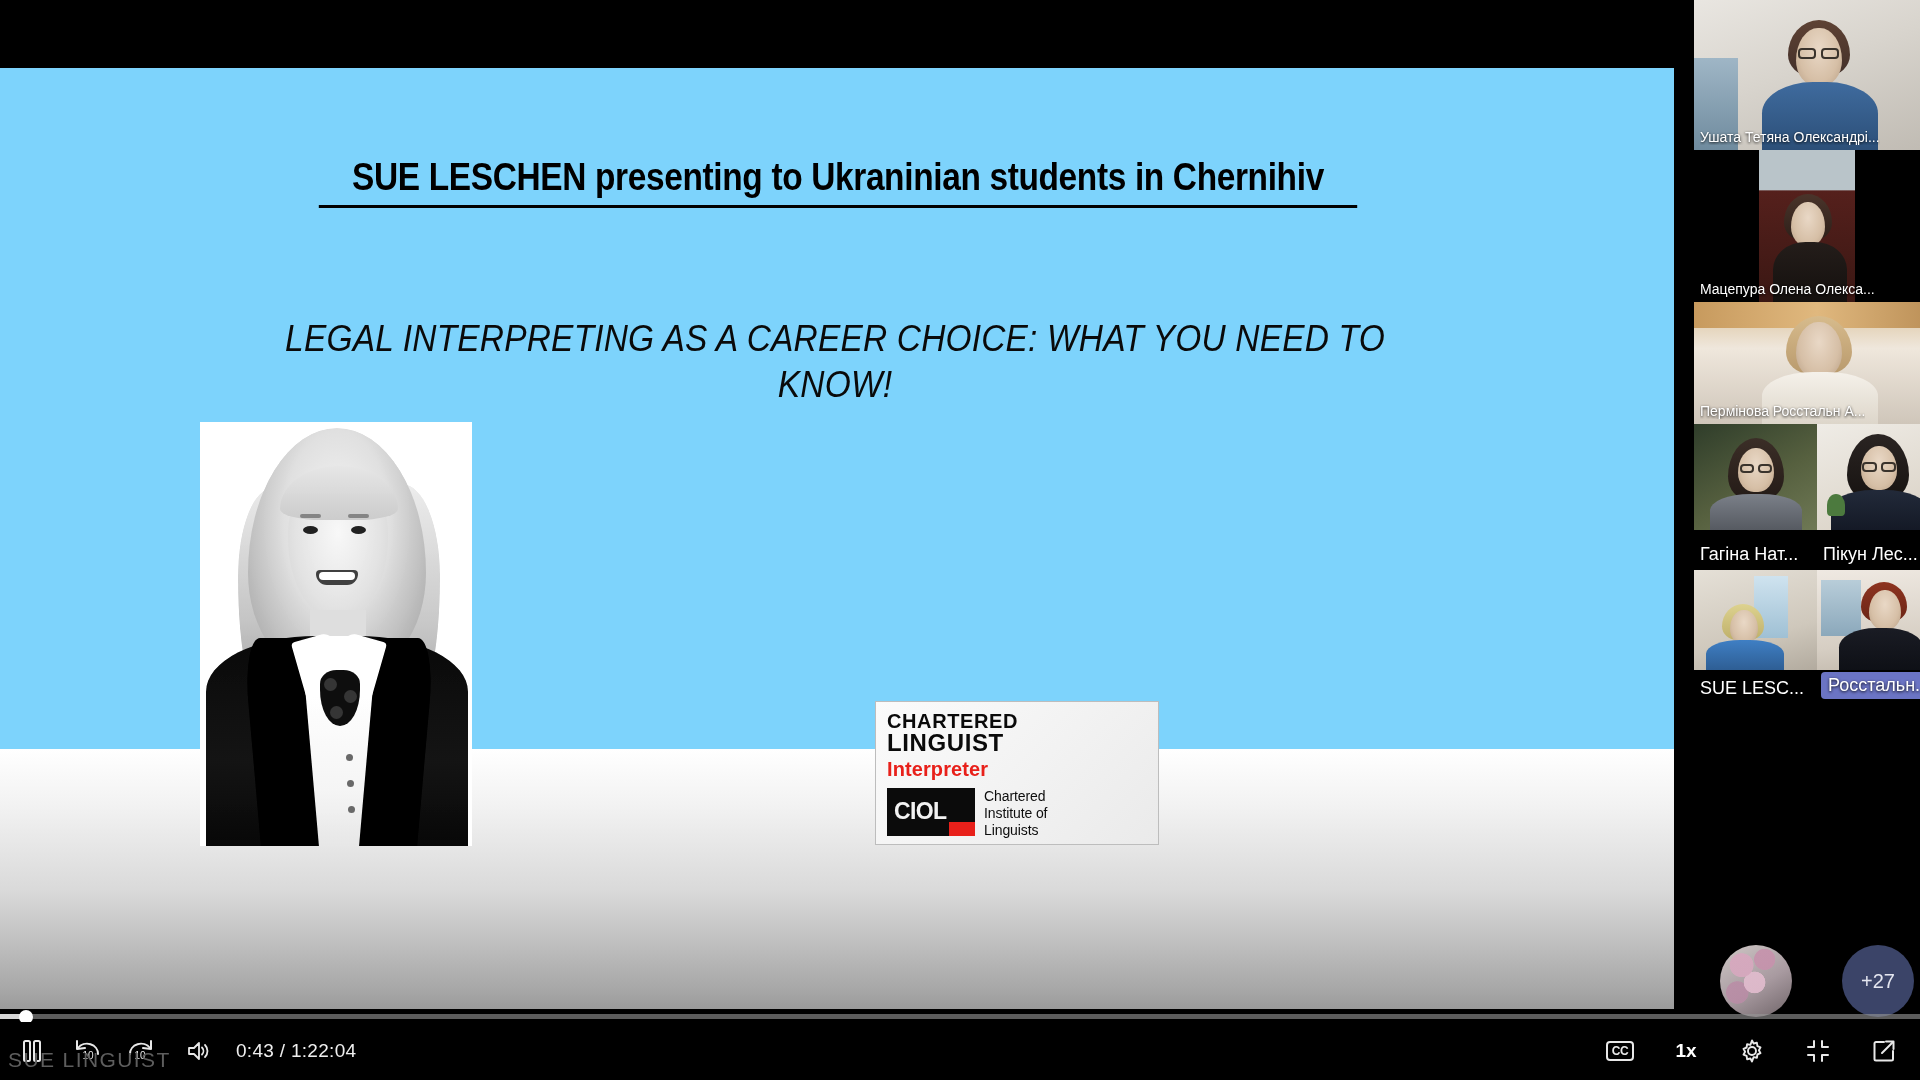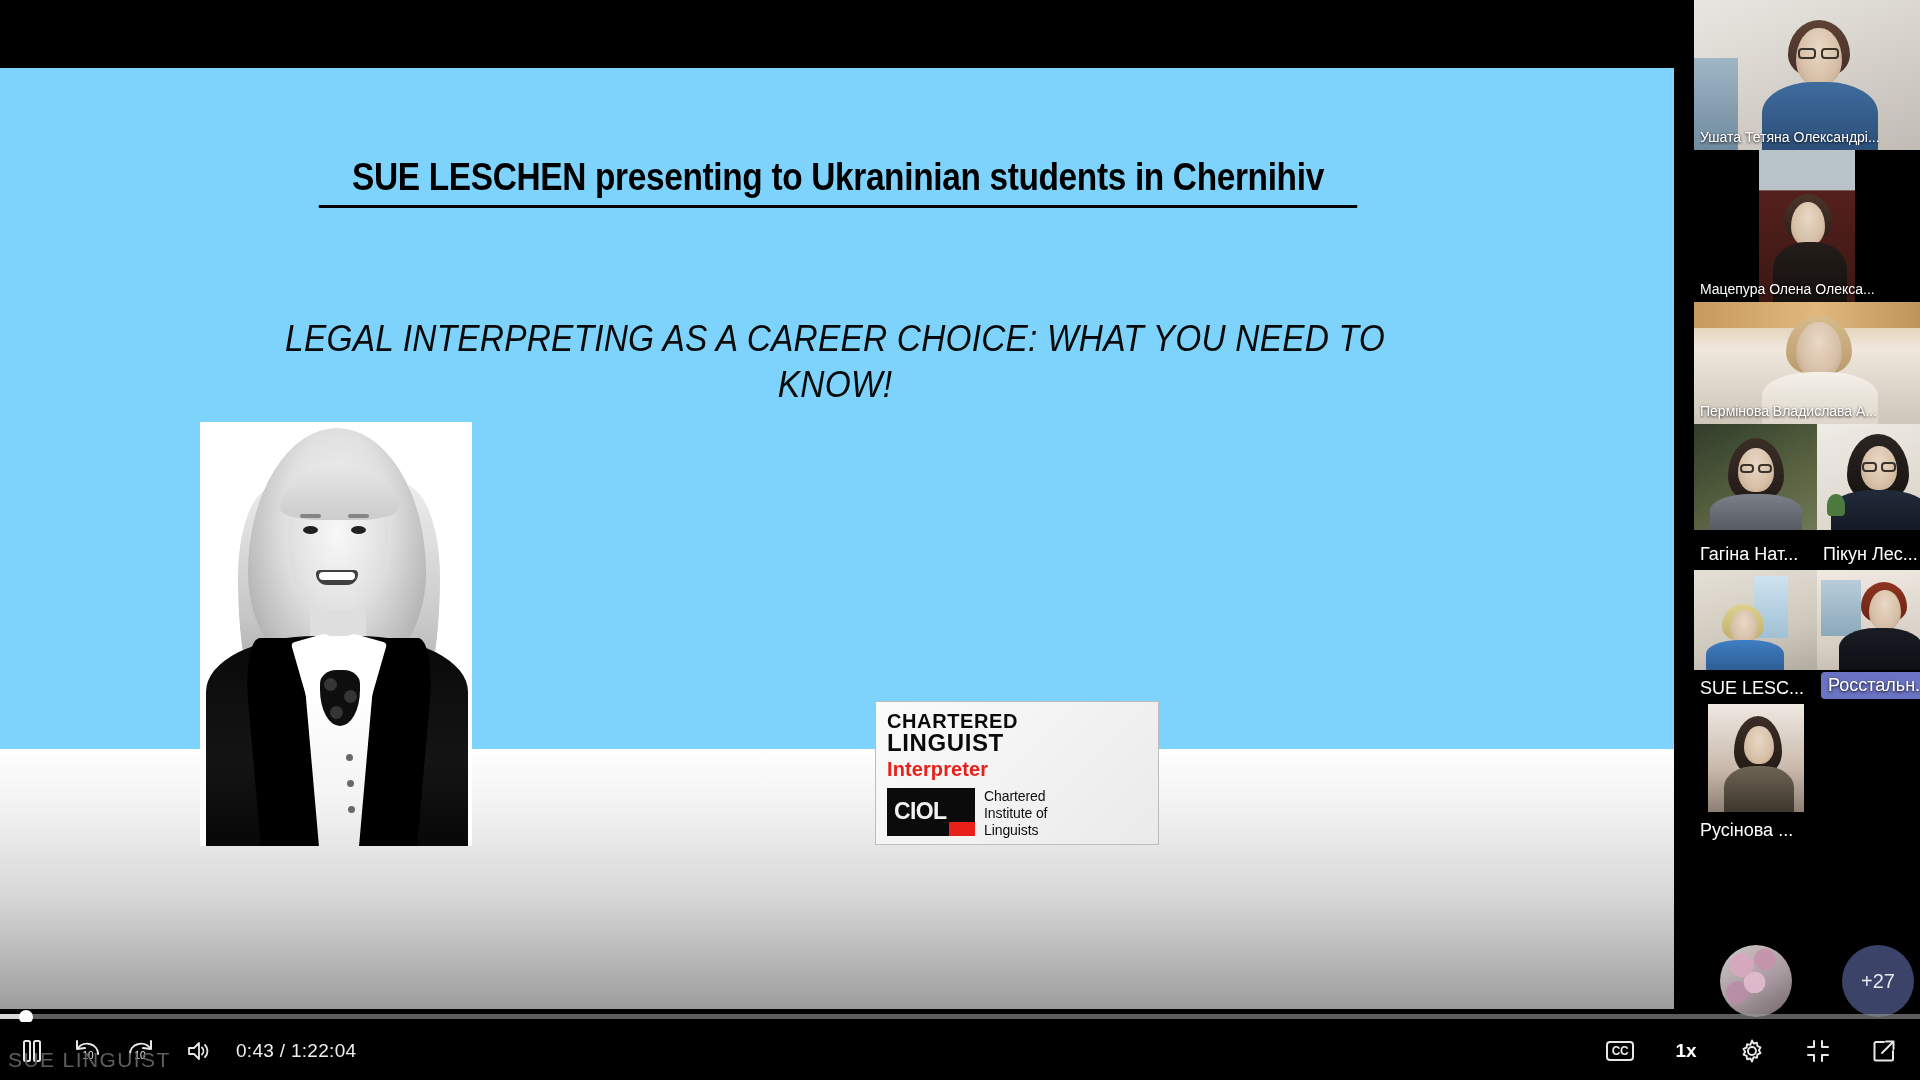--- a/index.html
+++ b/index.html
@@ -339,21 +339,21 @@
       <div class="tile-name">Мацепура Олена Олекса...</div>
     </div>
 
     <div class="tile" style="height:122px;">
       <div class="cam cam-c">
         <div style="position:absolute;left:0;top:0;width:246px;height:26px;background:linear-gradient(90deg,#c79a5e,#e0b87e,#b98d55);"></div>
         <div class="hair" style="left:92px;top:14px;width:66px;height:58px;background:linear-gradient(180deg,#d7bb8c,#b99a6d);"></div>
         <div class="head" style="left:102px;top:20px;width:46px;height:56px;"></div>
         <div class="torso" style="left:68px;top:70px;width:116px;height:52px;background:linear-gradient(180deg,#f5f1ea,#ddd6ca);"></div>
       </div>
-      <div class="tile-name">Пермінова Владислава А...</div>
+      <div class="tile-name">Пермінова Росстальн А...</div>
     </div>
 
     <div class="tile" style="height:146px;">
       <div class="half" style="left:0;">
         <div class="cam cam-d"></div>
         <div class="hair" style="left:34px;top:14px;width:56px;height:62px;background:linear-gradient(180deg,#3b2e27,#241b17);"></div>
         <div class="head" style="left:44px;top:24px;width:36px;height:44px;"></div>
         <div class="glasses" style="left:46px;top:40px;width:14px;height:9px;"></div>
         <div class="glasses" style="left:64px;top:40px;width:14px;height:9px;"></div>
         <div class="torso" style="left:16px;top:70px;width:92px;height:36px;background:linear-gradient(180deg,#7b8089,#565a61);"></div>
@@ -388,29 +388,20 @@
         <div style="position:absolute;left:4px;top:10px;width:40px;height:56px;background:linear-gradient(180deg,#b8cdd9,#8ba8bb);"></div>
         <div class="hair" style="left:44px;top:12px;width:46px;height:40px;background:linear-gradient(180deg,#8e3420,#6b2415);"></div>
         <div class="head" style="left:52px;top:20px;width:32px;height:40px;"></div>
         <div class="torso" style="left:22px;top:58px;width:84px;height:42px;background:linear-gradient(180deg,#1a1c24,#0e1016);"></div>
         <div style="position:absolute;left:0;bottom:0;width:123px;height:34px;background:#000;"></div>
         <div class="subname badge" style="left:4px;background:#6b74c4;padding:3px 7px;border-radius:4px;">Росстальн...</div>
       </div>
     </div>
 
     <div class="tile" style="height:142px;">
-      <div class="half" style="left:0;">
-        <div class="cam" style="background:#000;"></div>
-        <div style="position:absolute;left:14px;top:0;width:96px;height:108px;background:linear-gradient(180deg,#efe9e2,#c9b9ac 60%,#8e7f74);">
-          <div class="hair" style="left:26px;top:12px;width:48px;height:58px;background:linear-gradient(180deg,#3c2e26,#221a15);"></div>
-          <div class="head" style="left:36px;top:22px;width:30px;height:38px;"></div>
-          <div class="torso" style="left:16px;top:62px;width:70px;height:46px;background:linear-gradient(180deg,#6f6455,#3e372d);"></div>
-        </div>
-        <div class="subname" style="left:6px;">Русінова ...</div>
-      </div>
     </div>
 
     <div id="avatar-row">
       <div id="avatar-circ"></div>
       <div id="avatar-name">Медвед...</div>
       <div id="overflow-circ">
         <span>+27</span>
       </div>
     </div>
   </div>

